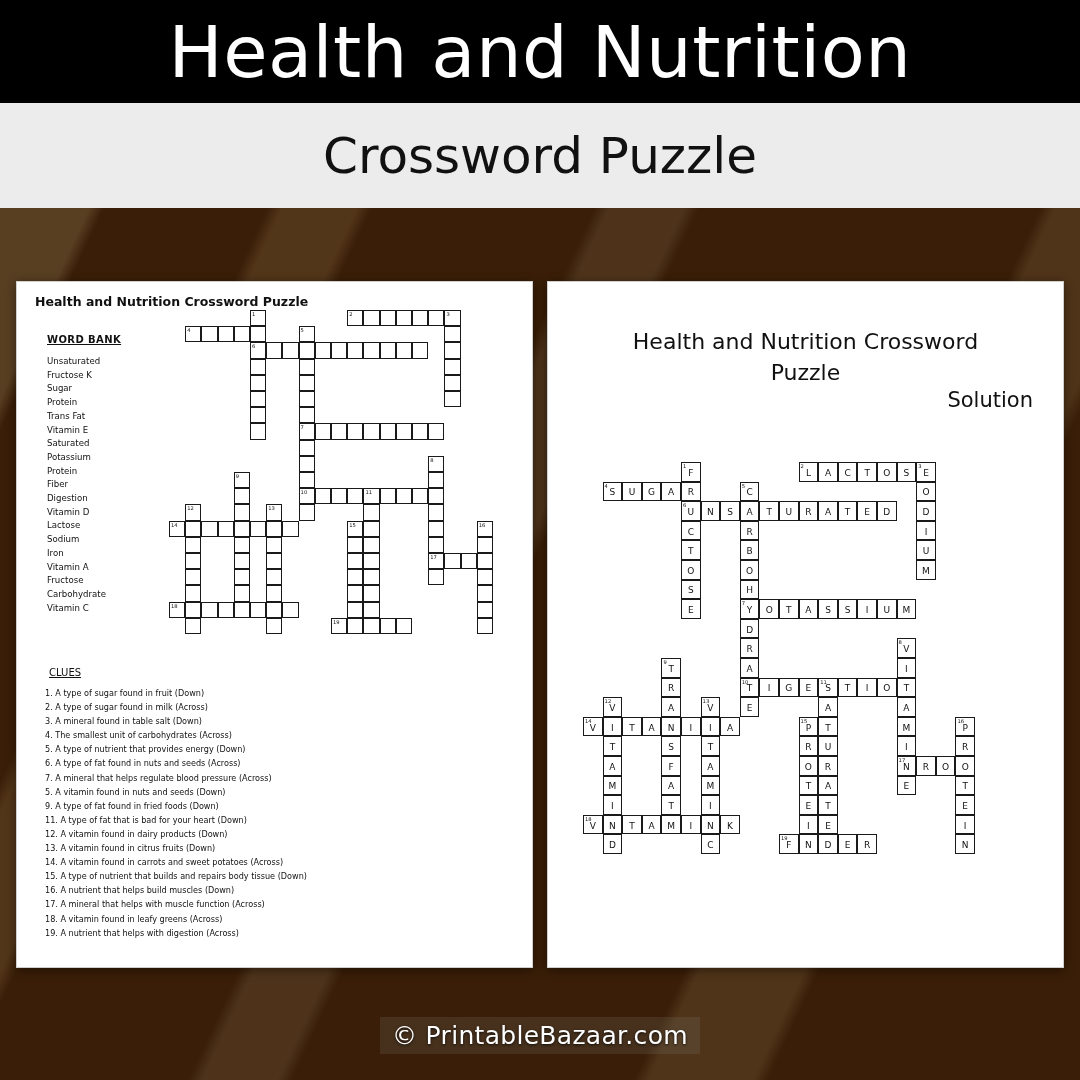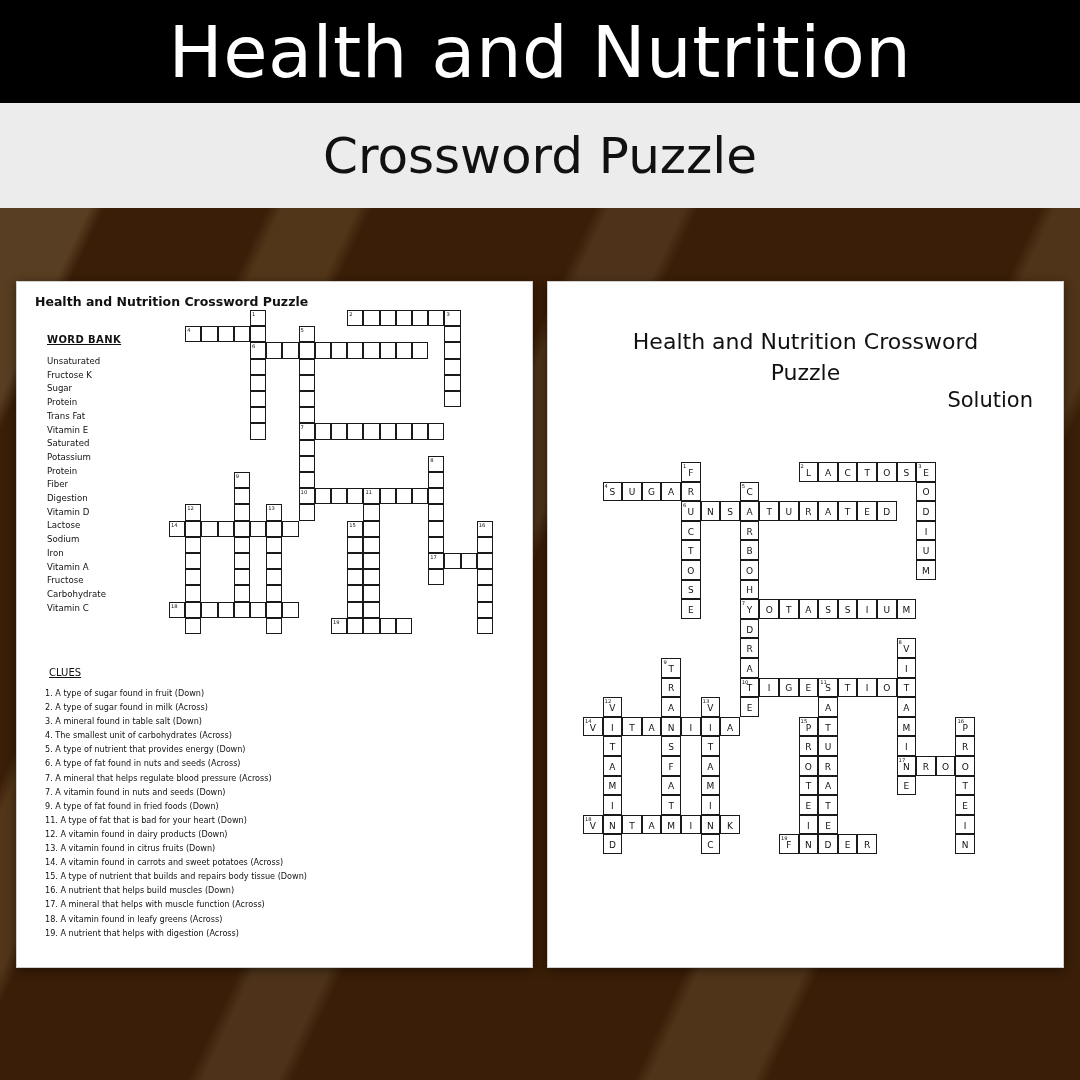--- a/index.html
+++ b/index.html
@@ -344,21 +344,21 @@
 
     <div class="l-clues-title">CLUES</div>
     <div class="l-clues" id="clues-list">
         <div>1. A type of sugar found in fruit (Down)</div>
         <div>2. A type of sugar found in milk (Across)</div>
         <div>3. A mineral found in table salt (Down)</div>
         <div>4. The smallest unit of carbohydrates (Across)</div>
         <div>5. A type of nutrient that provides energy (Down)</div>
         <div>6. A type of fat found in nuts and seeds (Across)</div>
         <div>7. A mineral that helps regulate blood pressure (Across)</div>
-        <div>7. A vitamin found in nuts and seeds (Down)</div>
+        <div>5. A vitamin found in nuts and seeds (Down)</div>
         <div>9. A type of fat found in fried foods (Down)</div>
         <div>11. A type of fat that is bad for your heart (Down)</div>
         <div>12. A vitamin found in dairy products (Down)</div>
         <div>13. A vitamin found in citrus fruits (Down)</div>
         <div>14. A vitamin found in carrots and sweet potatoes (Across)</div>
         <div>15. A type of nutrient that builds and repairs body tissue (Down)</div>
         <div>16. A nutrient that helps build muscles (Down)</div>
         <div>17. A mineral that helps with muscle function (Across)</div>
         <div>18. A vitamin found in leafy greens (Across)</div>
         <div>19. A nutrient that helps with digestion (Across)</div>
@@ -778,14 +778,17 @@
         </div>
         <div class="cell" style="left: 254.8px; top: 372.4px; width: 19.6px; height: 19.6px;">
           <span class="ch">E</span>
         </div>
         <div class="cell" style="left: 274.4px; top: 372.4px; width: 19.6px; height: 19.6px;">
           <span class="ch">R</span>
         </div>
       </div>
   </div>
 
+  <div class="footer">
+    <div class="txt">© PrintableBazaar.com</div>
+  </div>
 
 </div>
 
 </body></html>

